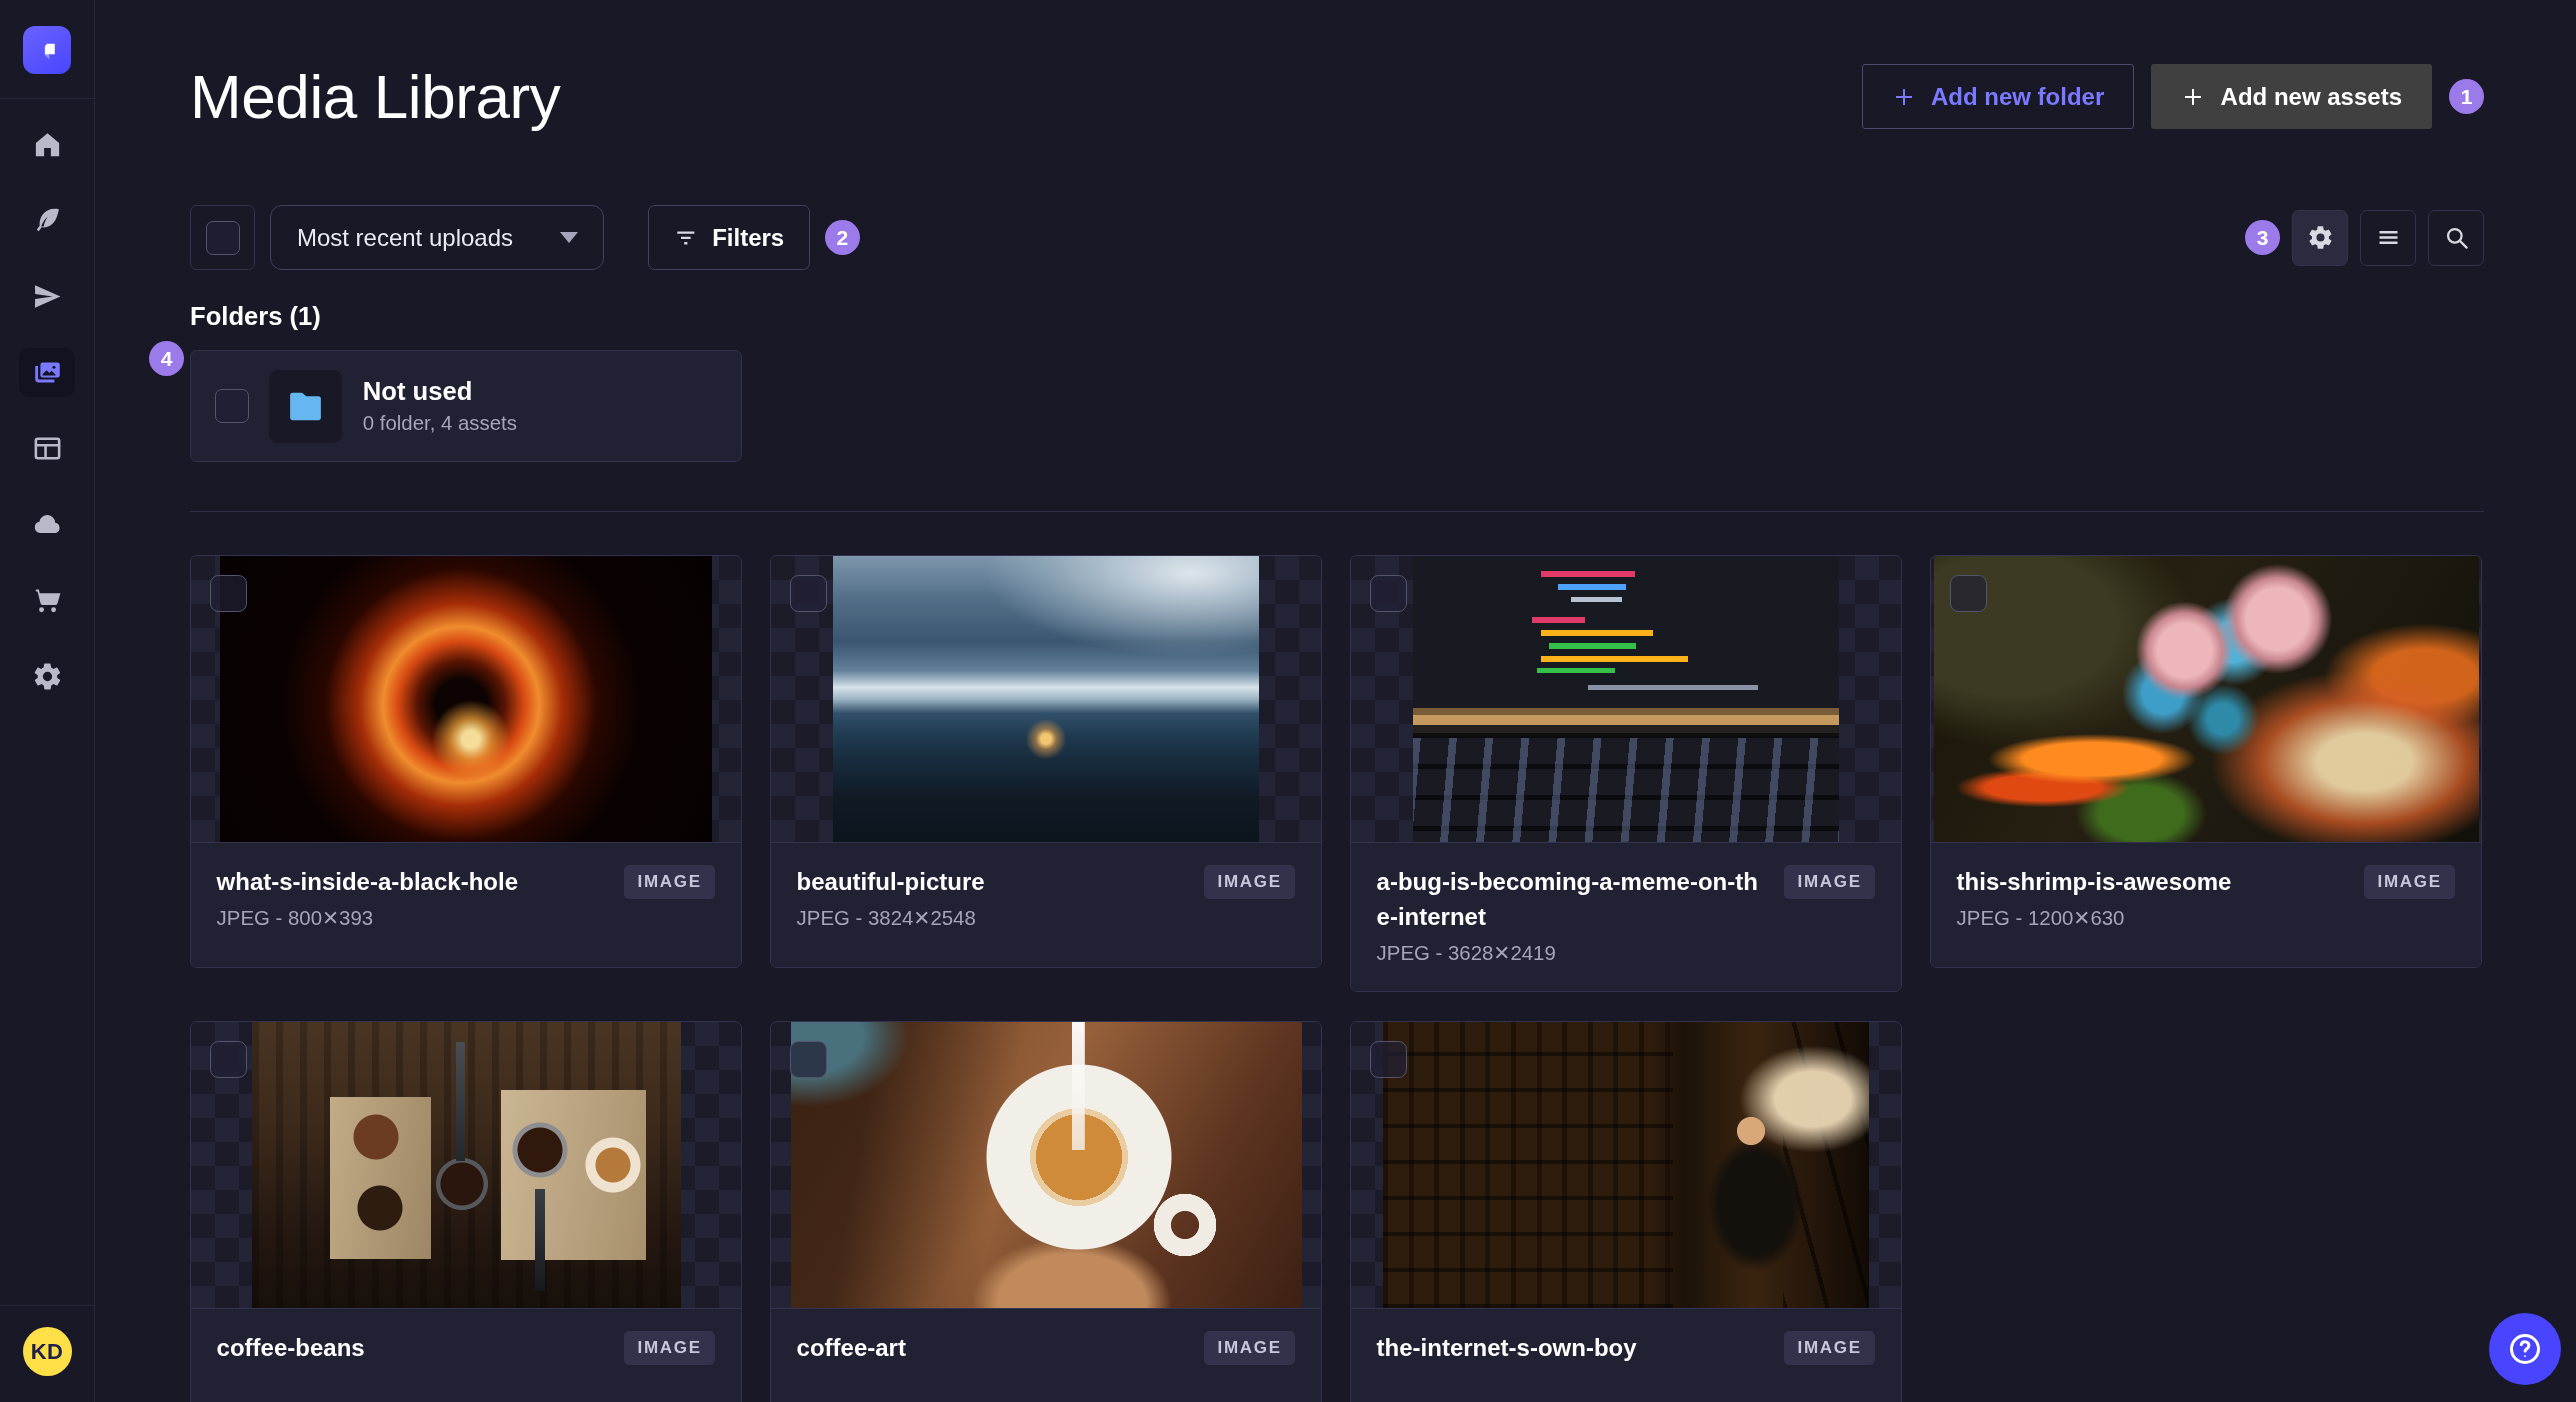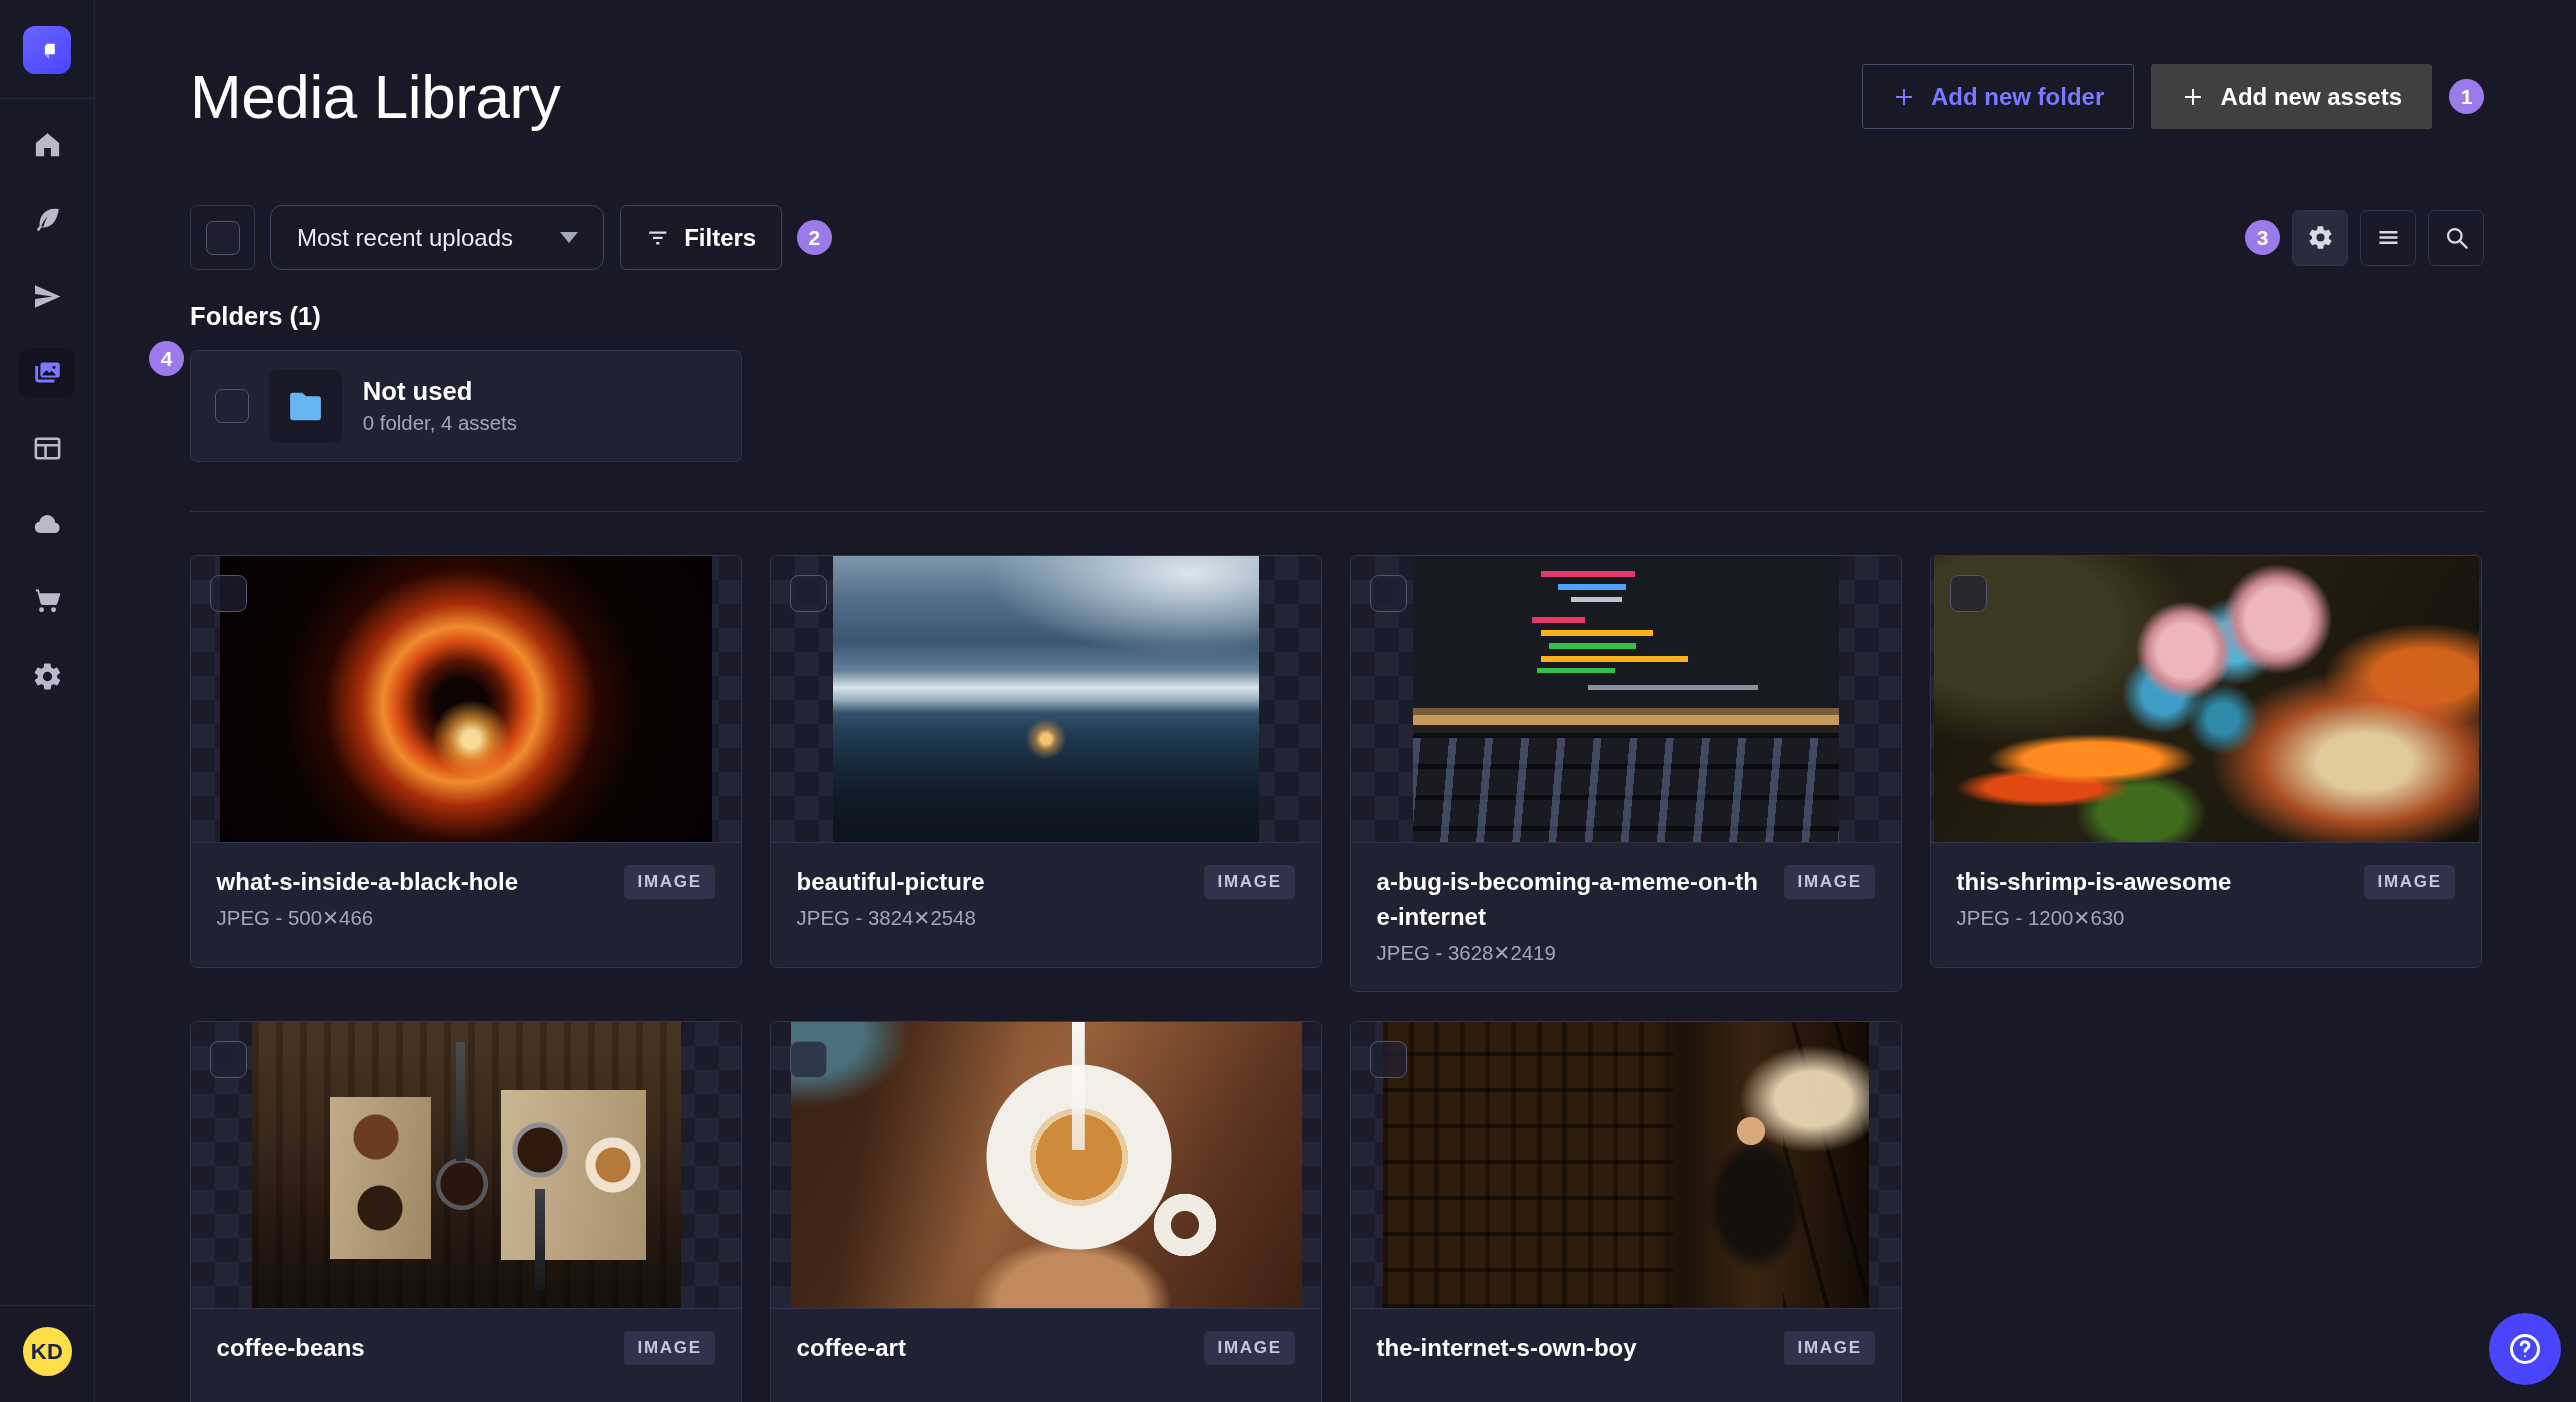--- a/index.html
+++ b/index.html
@@ -48,21 +48,21 @@
     display:flex; align-items:center; justify-content:center; cursor:pointer; background:transparent; }
   .cb { width:34px; height:34px; border:1.7px solid #55556e; border-radius:6.8px;
     background:rgba(33,33,52,.7); cursor:pointer; }
   .sort-select { width:334px; height:65px; border:0.9px solid #42425e; border-radius:12px;
     display:flex; align-items:center; justify-content:space-between; padding:0 25.6px;
     color:#eaeaf4; font-size:24px; cursor:pointer; background:transparent; font-family:inherit; }
   .chevron-down { width:0; height:0; border-left:9.4px solid transparent;
     border-right:9.4px solid transparent; border-top:11px solid #a5a5ba; }
   .filters-btn { width:162px; height:65px; border:0.9px solid #42425e; border-radius:6.8px;
     display:flex; align-items:center; justify-content:center; gap:13.6px; color:#fff;
-    font-size:24px; font-weight:600; cursor:pointer; background:transparent; font-family:inherit; }
+    font-size:24px; font-weight:600; cursor:pointer; background:transparent; font-family:inherit;margin-left:28px; }
   .filters-btn svg { width:25.6px; height:25.6px; color:#d9d9e6; }
   .toolbar-right { display:flex; align-items:center; gap:12px; }
   .icon-btn { width:56px; height:56px; border:0.9px solid #32324d; border-radius:6.8px;
     display:flex; align-items:center; justify-content:center; color:#d9d9e3;
     cursor:pointer; background:transparent; }
   .icon-btn svg { width:27px; height:27px; }
   .icon-btn.active { background:#2b2b3f; }
 
   
   .folders-section { position:relative; margin-top:32px; }
@@ -340,21 +340,21 @@
   <section class="assets-section">
     <div class="asset-grid" id="asset-grid">
   <article class="asset-card">
     <div class="thumb">
       <span class="cb asset-cb"></span>
       <div class="thumb-img t-black-hole"></div>
     </div>
     <div class="info">
       <div class="info-text">
         <div class="asset-title">what-s-inside-a-black-hole</div>
-        <div class="asset-meta">JPEG - 500✕466</div>
+        <div class="asset-meta">JPEG - 800✕393</div>
       </div>
       <span class="type-badge">IMAGE</span>
     </div>
   </article>
 
   <article class="asset-card">
     <div class="thumb">
       <span class="cb asset-cb"></span>
       <div class="thumb-img t-mountains"></div>
     </div>

